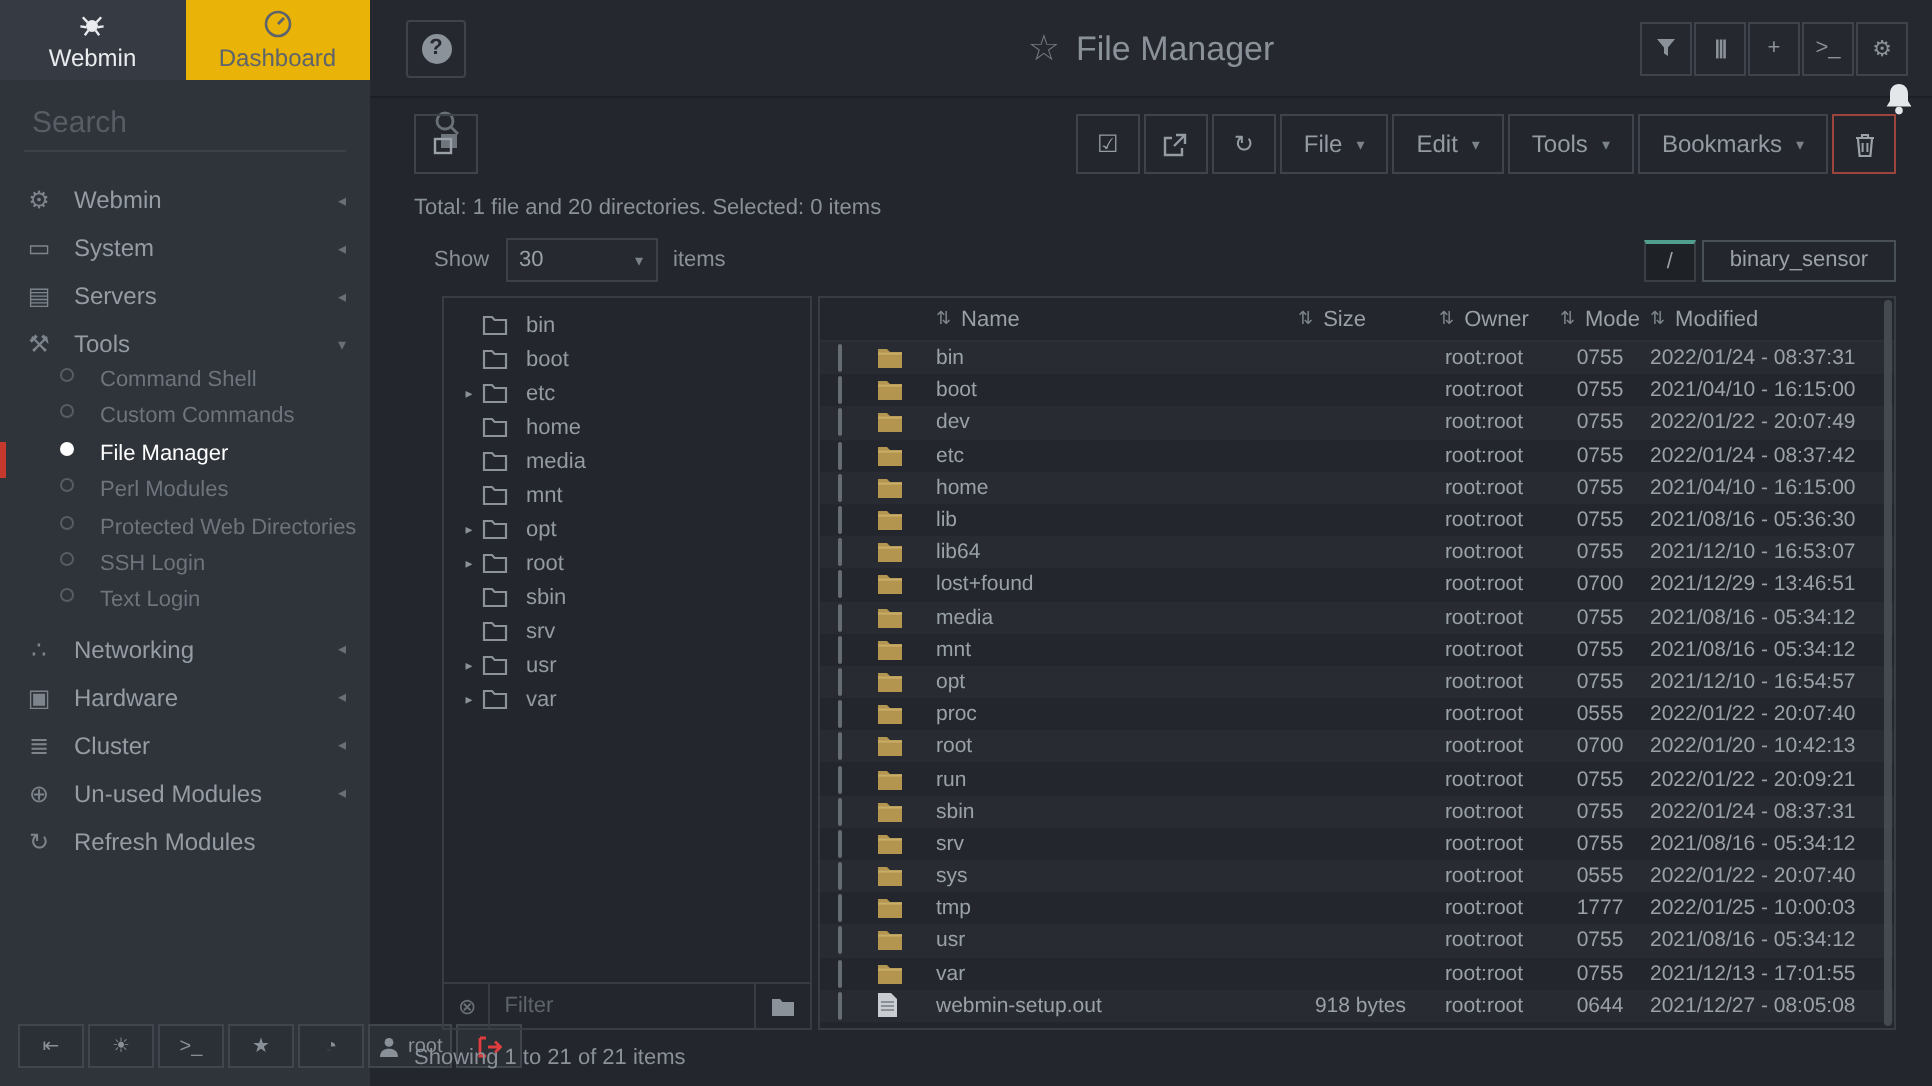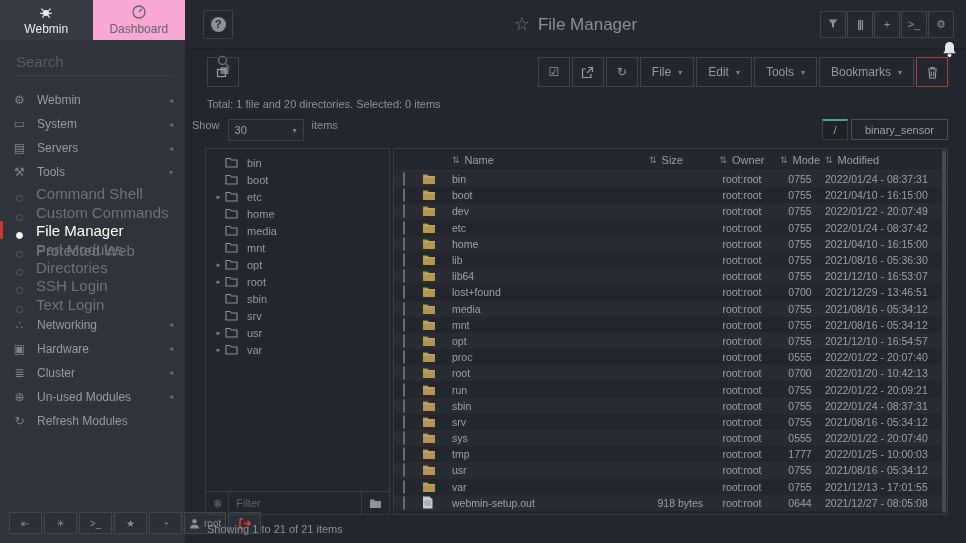--- a/index.html
+++ b/index.html
@@ -2,30 +2,30 @@
 <html><head>
 <meta charset="utf-8">
 <style>
   html,body{margin:0;padding:0}
   body{width:966px;height:543px;display:flex;background:#23262c;font-family:"Liberation Sans","DejaVu Sans",sans-serif;overflow:hidden;-webkit-font-smoothing:antialiased}
   
   .sidebar{width:185px;flex-shrink:0;background:#2f333a;position:relative;display:flex;flex-direction:column}
   .tabs{display:flex;height:40px;flex-shrink:0}
   .tab{flex:1;display:flex;flex-direction:column;align-items:center;justify-content:center;gap:2px;font-size:12px;cursor:pointer}
   .tab.active{background:#363b43;color:#e9ebee}
-  .tab.inactive{background:#f9a8d4;color:#5d646b}
+  .tab.inactive{background:#eab308;color:#5d646b}
   .tab .tic{height:16px;display:flex;align-items:center}
   .searchbar{margin:10px 12px 4px;display:flex;align-items:center;border-bottom:1px solid #3c4148;padding:2px 2px 4px}
   .searchbar input{flex:1;background:transparent;border:none;outline:none;color:#9aa0a7;font-size:15px}
   .searchbar input::placeholder{color:#575d64}
   .menu{margin-top:8px;flex:1;overflow:hidden}
   .cat{height:24px;display:flex;align-items:center;padding:0 12px;color:#959ca4;font-size:12px;gap:10px;cursor:pointer}
   .cat .cat-ic{width:15px;text-align:center;color:#7d848c;font-size:12px}
   .cat .cat-cr{margin-left:auto;font-size:8px;color:#696f77}
-  .sub{height:18.4px;display:flex;align-items:flex-end;padding-left:13px;color:#6d747c;font-size:15px;position:relative;cursor:pointer}
+  .sub{height:18.4px;display:flex;align-items:flex-start;padding-left:27px;color:#6d747c;font-size:11px;position:relative;cursor:pointer}
   .sub .bullet{width:5px;height:5px;border:1px solid #565d64;border-radius:50%;margin-right:13px;margin-left:3px;flex-shrink:0}
   .sub.active{color:#ffffff}
   .sub.active .bullet{background:#fff;border-color:#fff}
   .sub.active::before{content:"";position:absolute;left:0;top:0;bottom:0;width:3px;background:#c7392f}
   .side-foot{position:absolute;bottom:9px;left:9px;display:flex;gap:2px;align-items:center}
   .fbtn{height:20px;min-width:23px;border:1px solid #41464e;background:#2b2f36;color:#8a9097;font-size:10px;display:flex;align-items:center;justify-content:center;padding:0 4px;gap:4px;cursor:pointer}
   .fbtn.logout span{color:#e03e3e}
   
   .main{flex:1;display:flex;flex-direction:column;position:relative;min-width:0}
   .hdr{height:48px;flex-shrink:0;background:#25282e;border-bottom:1px solid #1c1f24;display:flex;align-items:center;padding:0 12px 0 18px;position:relative}
@@ -38,28 +38,28 @@
   .hbtn.cols{letter-spacing:-1px;font-size:10px;font-weight:bold}
   .bell{position:absolute;right:9px;top:41px;z-index:6;cursor:pointer}
   
   .tbar{display:flex;align-items:flex-start;padding:8px 18px 0 22px;flex-shrink:0}
   .tbtn{height:28px;border:1px solid #3f444c;display:flex;align-items:center;justify-content:center;color:#949ba3;font-size:12px;padding:0 11px;gap:7px;cursor:pointer;background:transparent}
   .tbtn.iconb{width:30px;padding:0}
   .tbtn .dd{font-size:8px;color:#7c838b}
   .tbtn.trash{border-color:#9c443e}
   .tbar-right{margin-left:auto;display:flex;gap:2px}
   .totalline{padding:11px 22px 0;font-size:11px;color:#8a9198;flex-shrink:0}
-  .showrow{display:flex;align-items:flex-start;padding:9px 18px 7px 7px;font-size:11px;color:#8a9198;flex-shrink:0}
+  .showrow{display:flex;align-items:center;padding:9px 18px 7px 32px;font-size:11px;color:#8a9198;flex-shrink:0}
   .select30{width:62px;height:20px;border:1px solid #3c4147;background:#262a30;margin:0 8px;display:flex;align-items:center;justify-content:space-between;padding:0 6px;color:#9aa1a8;cursor:pointer}
   .select30 .dd{font-size:8px;color:#7c838b}
   .crumbs{margin-left:auto;display:flex;gap:3px}
   .crumb-root{width:26px;height:21px;background:#1e2126;border:1px solid #3a3f46;border-top:2px solid #4f9e8e;color:#9aa1a8;display:flex;align-items:center;justify-content:center;font-size:11px;cursor:pointer;box-sizing:border-box}
   .crumb{height:21px;border:1px solid #4a5057;color:#9aa1a8;padding:0 13px;display:flex;align-items:center;font-size:11px;cursor:pointer;box-sizing:border-box}
   
-  .panels{display:flex;gap:3px;margin:0 18px 0 20px;height:367px;flex-shrink:0;min-height:0}
+  .panels{display:flex;gap:3px;margin:0 18px 0 36px;height:367px;flex-shrink:0;min-height:0}
   .tree{width:185px;flex-shrink:0;border:1px solid #383d44;display:flex;flex-direction:column;box-sizing:border-box}
   .tree-items{flex:1;padding-top:5px;overflow:hidden}
   .titem{height:17px;display:flex;align-items:center;padding:0 6px;font-size:11px;color:#949ba2;cursor:pointer}
   .tcaret{width:13px;font-size:7px;color:#8b9299;text-align:center;flex-shrink:0}
   .tfold{display:flex;align-items:center;margin-right:9px}
   .tfilter{height:22px;border-top:1px solid #383d44;display:flex;align-items:center;padding:0 7px;gap:6px;flex-shrink:0}
   .tfilter .clr{color:#6a7077;font-size:11px;cursor:pointer}
   .tfilter input{flex:1;min-width:0;background:transparent;border:none;outline:none;border-left:1px solid #383d44;padding-left:7px;font-size:11px;color:#9aa0a7;height:100%}
   .tfilter input::placeholder{color:#5d646b}
   .tfilter .fbtn2{border-left:1px solid #383d44;padding-left:7px;height:100%;display:flex;align-items:center;cursor:pointer}

